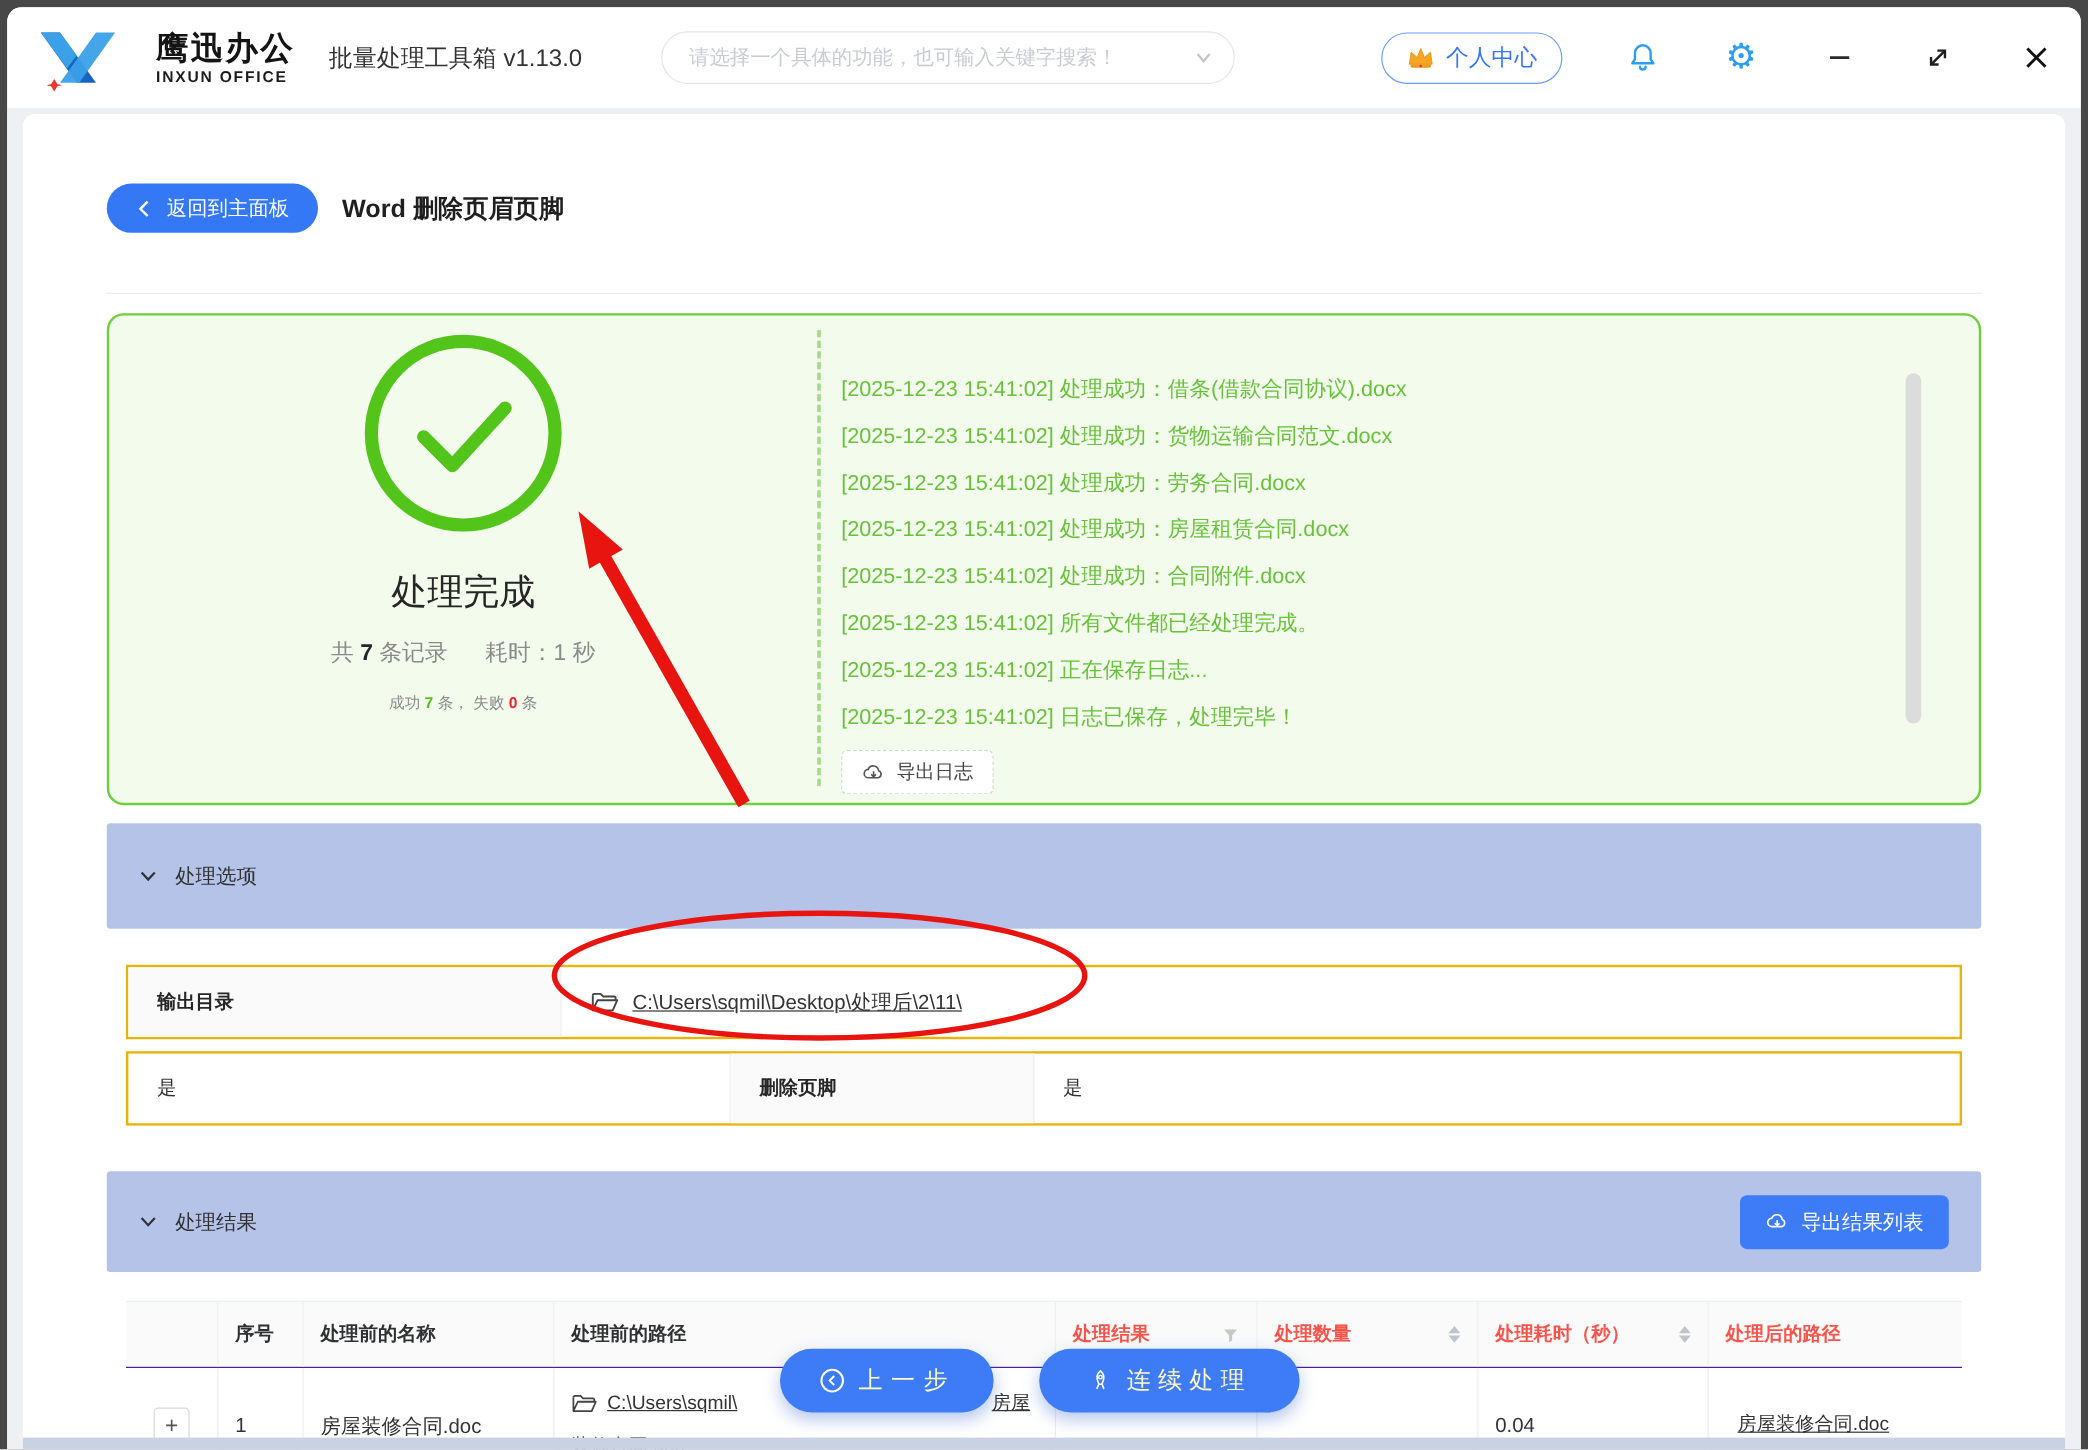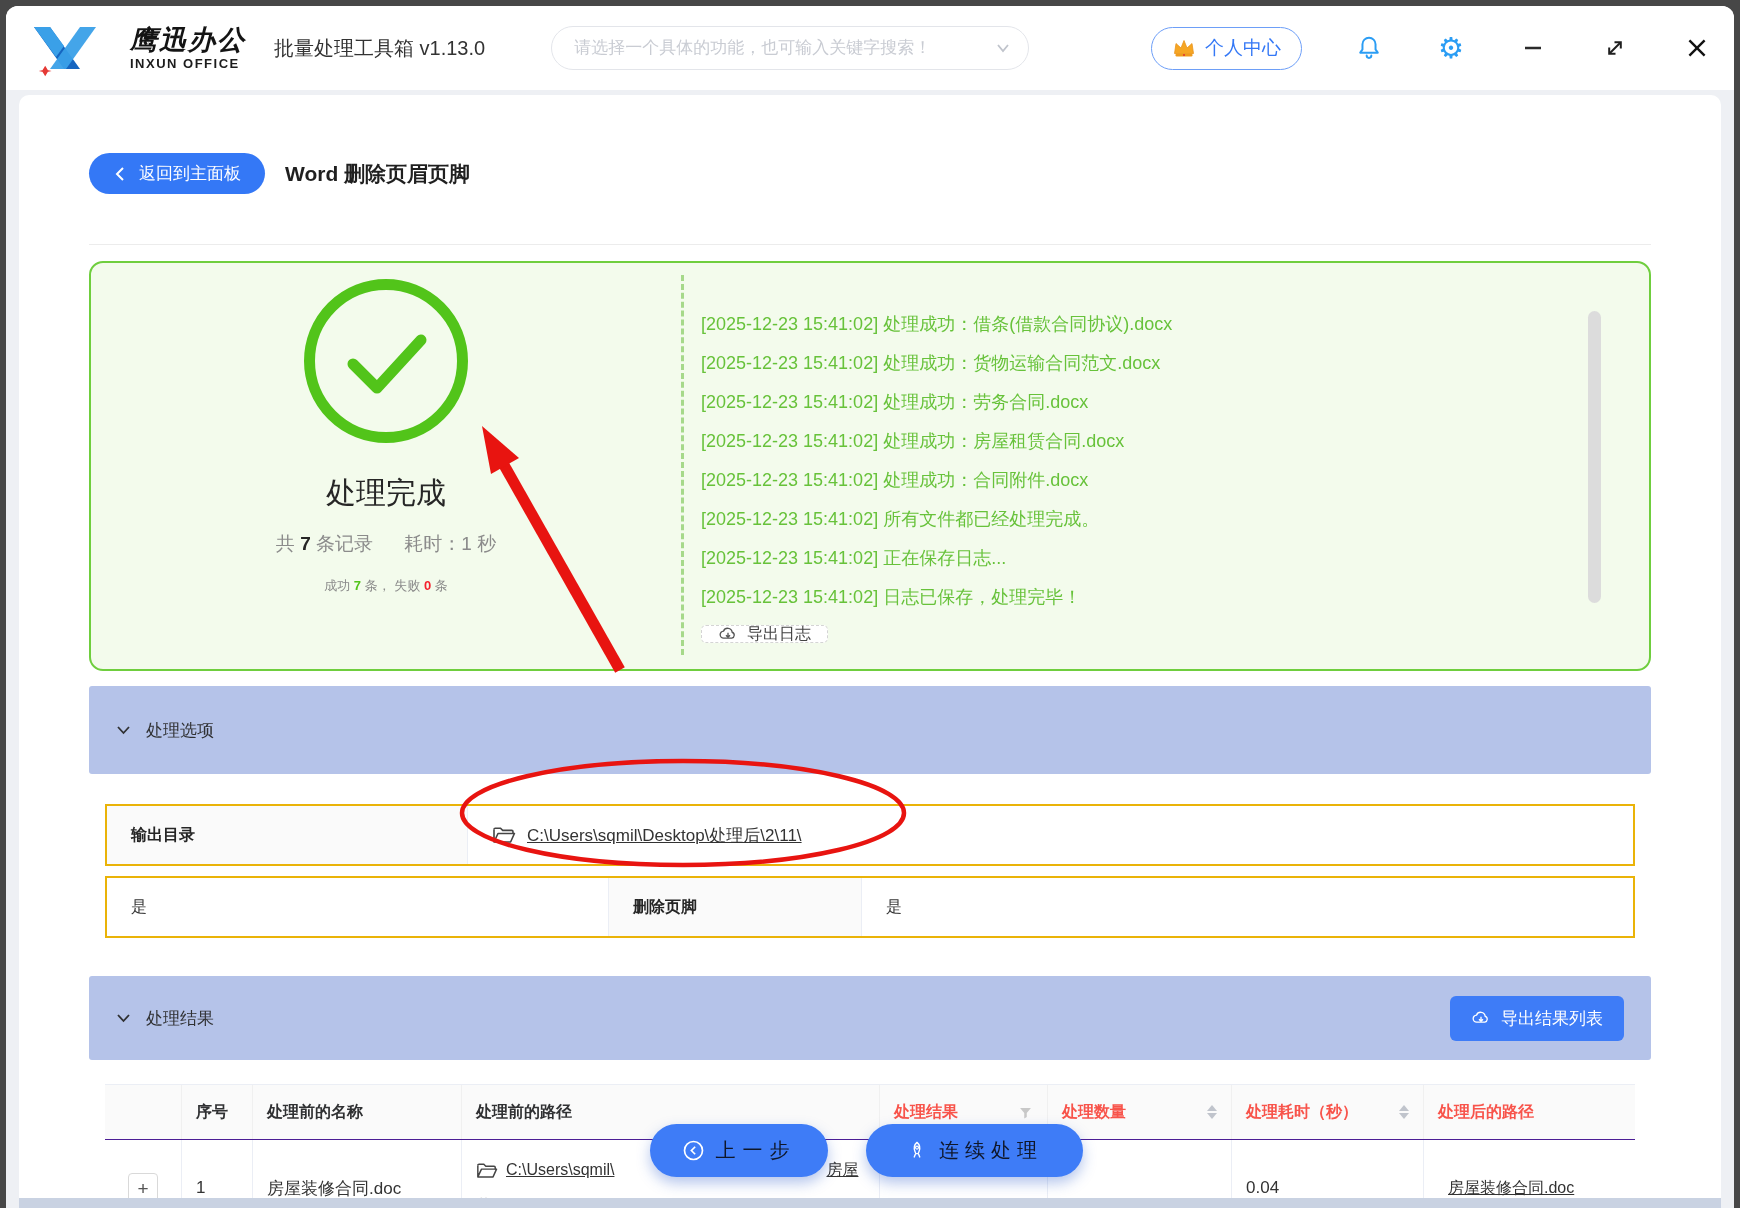--- a/index.html
+++ b/index.html
@@ -3,21 +3,21 @@
 <meta charset="utf-8">
 <style>
   *{margin:0;padding:0;box-sizing:border-box;font-family:"Liberation Sans","DejaVu Sans",sans-serif;}
   html,body{width:1740px;height:1208px;}
   .desktop{position:relative;width:1740px;height:1208px;background:#474747;overflow:hidden;}
   .window{position:absolute;left:6px;top:6px;width:1728px;height:1202px;background:#fff;border-radius:12px 12px 0 0;overflow:hidden;display:flex;flex-direction:column;}
   
   .titlebar{height:84px;flex:none;display:flex;align-items:center;padding:0 22px;background:#fff;}
   .logo{width:92px;height:58px;flex:none;}
   .brand{margin-left:10px;line-height:1.05;}
-  .brand-cn{font-size:27px;font-weight:bold;color:#141414;letter-spacing:2px;font-style:italic;}
+  .brand-cn{font-size:27px;font-weight:bold;color:#141414;letter-spacing:2px;}
   .brand-en{font-size:13px;font-weight:bold;color:#1c1c1c;letter-spacing:1.5px;margin-top:3px;}
   .apptitle{margin-left:28px;font-size:20px;color:#333;}
   .search{position:relative;margin-left:66px;width:478px;height:44px;flex:none;}
   .search input{width:100%;height:100%;border:1px solid #e3e5ea;border-radius:22px;padding:0 46px 0 22px;font-size:17px;color:#333;background:#fff;outline:none;}
   .search input::placeholder{color:#c9ccd3;}
   .search .chev{position:absolute;right:18px;top:14px;}
   .tb-right{margin-left:auto;display:flex;align-items:center;}
   .personal{display:flex;align-items:center;gap:9px;height:43px;padding:0 20px;border:1px solid #6d9ef7;border-radius:22px;background:#fff;color:#3478f6;font-size:19px;cursor:pointer;}
   .tb-ico{margin-left:52px;display:inline-flex;align-items:center;justify-content:center;width:30px;height:30px;cursor:pointer;}
   .gear-txt{font-size:29px;color:#2b9df4;line-height:1;}
@@ -33,21 +33,21 @@
   .g-circle{margin-top:16px;width:164px;height:164px;border:11px solid #52c41a;border-radius:50%;display:flex;align-items:center;justify-content:center;background:transparent;}
   .g-status{margin-top:30px;font-size:30px;font-weight:500;color:#262626;}
   .g-line{margin-top:17px;font-size:19px;color:#8b8b8b;}
   .g-line b{color:#262626;}
   .g-line .sp{display:inline-block;width:26px;}
   .g-line2{margin-top:20px;font-size:13px;color:#8b8b8b;}
   .num-ok{color:#52c41a;font-weight:bold;}
   .num-bad{color:#f5222d;font-weight:bold;}
   .g-right{flex:1;margin:12px 0 14px;border-left:3px dashed #a6d98a;padding:30px 0 0 17px;}
   .logline{font-size:18px;line-height:39px;color:#67c23a;white-space:nowrap;}
-  .exportlog{margin-top:8px;display:inline-flex;align-items:center;gap:9px;height:18px;padding:0 16px;background:#fff;border:1px dashed #d4d4d4;border-radius:5px;font-size:16px;color:#444;cursor:pointer;}
+  .exportlog{margin-top:8px;display:inline-flex;align-items:center;gap:9px;height:37px;padding:0 16px;background:#fff;border:1px dashed #d4d4d4;border-radius:5px;font-size:16px;color:#444;cursor:pointer;}
   .g-scroll{position:absolute;right:48px;top:48px;width:13px;height:292px;border-radius:7px;background:#dcdcdc;}
   
   .sect{margin-top:15px;height:88px;background:#b5c3e9;border-radius:3px;display:flex;align-items:center;gap:15px;padding:0 27px;font-size:17px;color:#303133;}
   .sect2{margin-top:38px;height:84px;}
   .exportres{margin-left:auto;display:flex;align-items:center;gap:10px;height:45px;padding:0 21px;background:#3e7cf7;border:none;border-radius:6px;color:#fff;font-size:17px;cursor:pointer;}
   
   .descrow{margin:0 16px;border:2px solid #eab308;display:grid;height:62px;}
   .descrow.r1{margin-top:30px;grid-template-columns:361px 1fr;}
   .descrow.r2{margin-top:10px;grid-template-columns:502px 253px 493px 1fr;}
   .dcell{display:flex;align-items:center;padding:0 24px;font-size:16px;color:#333;border-right:1px solid #ebeef5;}
@@ -67,21 +67,21 @@
   .caret-dn{width:0;height:0;border-left:5px solid transparent;border-right:5px solid transparent;border-top:6px solid #c0c4cc;}
   .trow{border-bottom:1px solid #ebeef5;}
   .td{display:flex;align-items:center;padding:8px 14px;font-size:17px;color:#333;border-right:1px solid #ebeef5;min-height:96px;}
   .td:last-child{border-right:none;}
   .expandbtn{width:30px;height:30px;border:1px solid #d9d9d9;border-radius:4px;background:#fff;font-size:19px;color:#555;line-height:1;cursor:pointer;margin:0 auto;}
   .pathcell{display:block;padding:12px 14px;font-size:16px;line-height:36px;}
   .pathcell svg{vertical-align:-5px;margin-right:8px;}
   .gap{display:inline-block;width:212px;}
   .afterlnk{display:inline-block;width:128px;line-height:34px;font-size:16px;margin-left:10px;}
   
-  .floatbtn{position:absolute;z-index:60;display:flex;align-items:center;justify-content:center;gap:11px;background:#3e7cf7;border:none;border-radius:27px;color:#0f172a;font-size:20px;cursor:pointer;box-shadow:0 6px 14px rgba(40,90,200,.35);}
+  .floatbtn{position:absolute;z-index:60;display:flex;align-items:center;justify-content:center;gap:11px;background:#3e7cf7;border:none;border-radius:27px;color:#fef9c3;font-size:20px;cursor:pointer;box-shadow:0 6px 14px rgba(40,90,200,.35);}
   .btn-prev{left:650px;top:1124px;width:178px;height:53px;letter-spacing:7px;}
   .btn-cont{left:866px;top:1124px;width:217px;height:53px;letter-spacing:6px;}
   .anno{position:absolute;left:0;top:0;z-index:55;pointer-events:none;}
   .hbar{position:absolute;left:19px;right:19px;bottom:0;height:10px;background:#c9d2e2;z-index:40;}
 </style>
 </head>
 <body>
 
 <div class="desktop">
   <div class="window">

